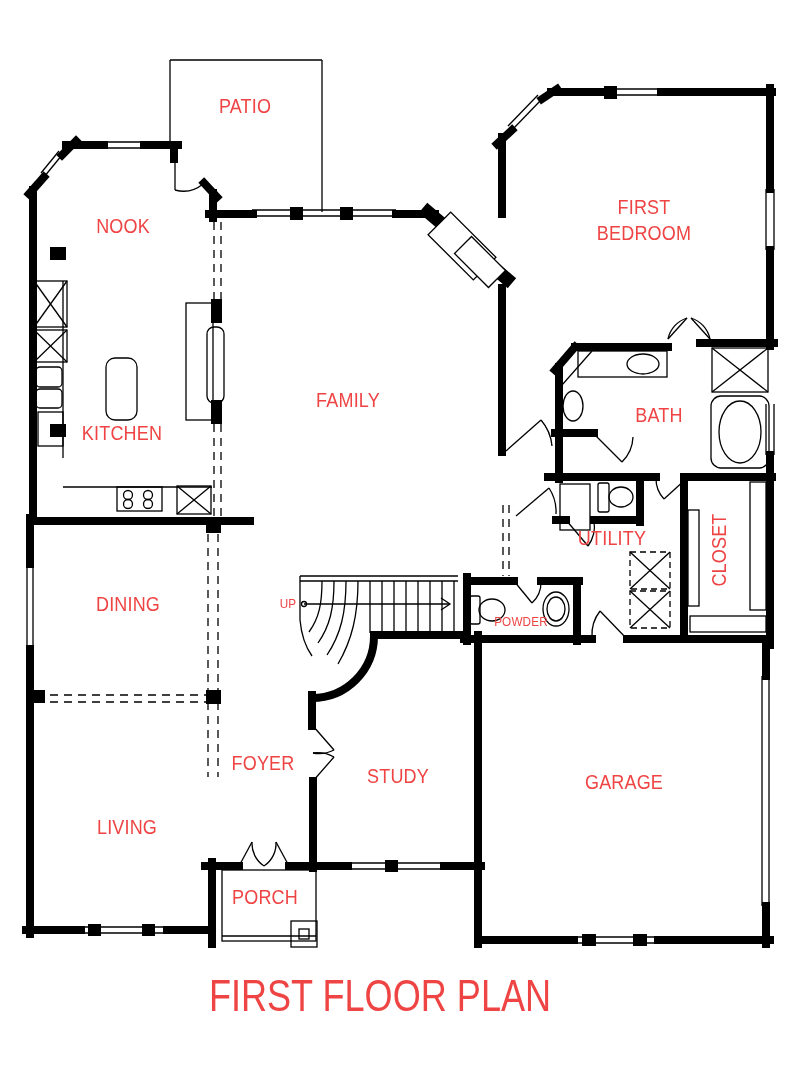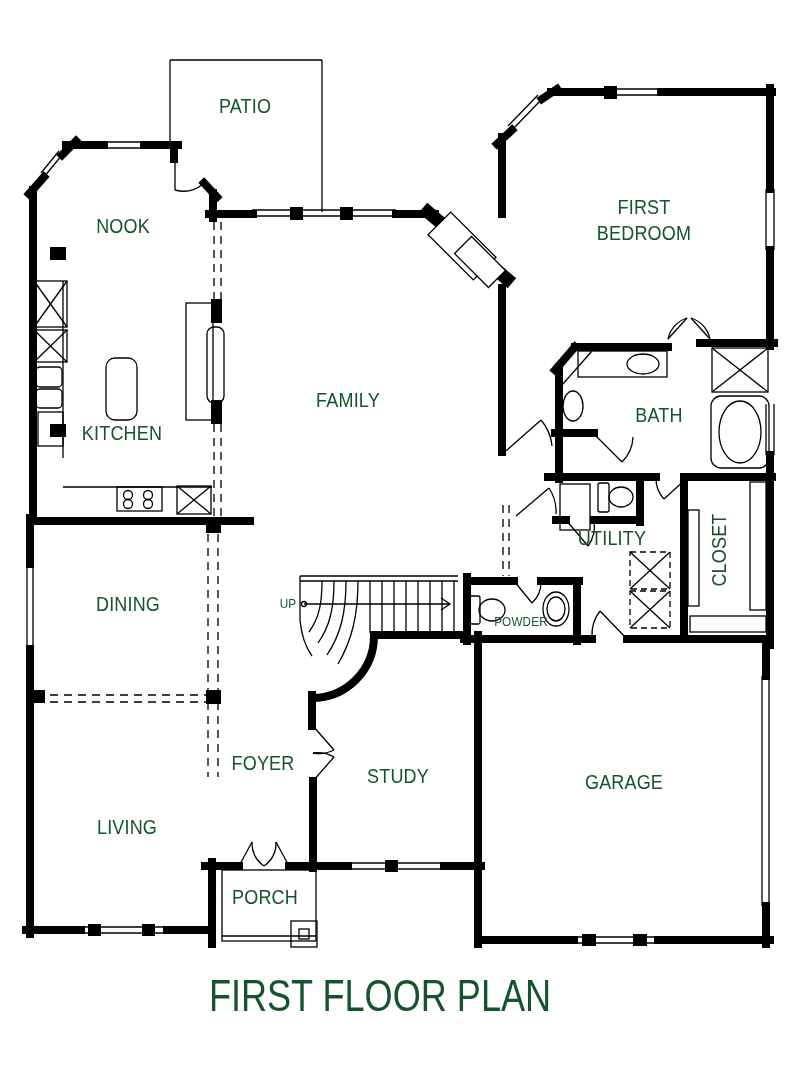--- a/index.html
+++ b/index.html
@@ -1,17 +1,17 @@
 <!DOCTYPE html>
 <html><head>
 <meta charset="utf-8">
 <style>
   html,body{margin:0;padding:0;background:#fff;}
   #plan{position:relative;width:800px;height:1067px;background:#ffffff;overflow:hidden;
-        font-family:"Liberation Sans", sans-serif;color:#14532d;}
+        font-family:"Liberation Sans", sans-serif;color:#ef4444;}
   #plan svg{position:absolute;left:0;top:0;}
   .wall line,.wall path{stroke:#000;stroke-width:8;fill:none;stroke-linecap:square;}
   .wallmid path{stroke:#000;stroke-width:13;fill:none;stroke-linecap:square;}
   .thin line,.thin path,.thin rect,.thin ellipse,.thin circle,.thin polyline
       {stroke:#000;stroke-width:1.3;fill:none;}
   .dash line{stroke:#000;stroke-width:1.3;fill:none;stroke-dasharray:8 6;}
   .fillb rect{fill:#000;stroke:none;}
   .whitebox{fill:#fff;stroke:#000;stroke-width:1.3;}
   .label{position:absolute;font-size:20px;letter-spacing:.2px;white-space:pre-line;
          text-align:center;line-height:1.3;transform:translate(-50%,-50%) scaleX(.9);}

